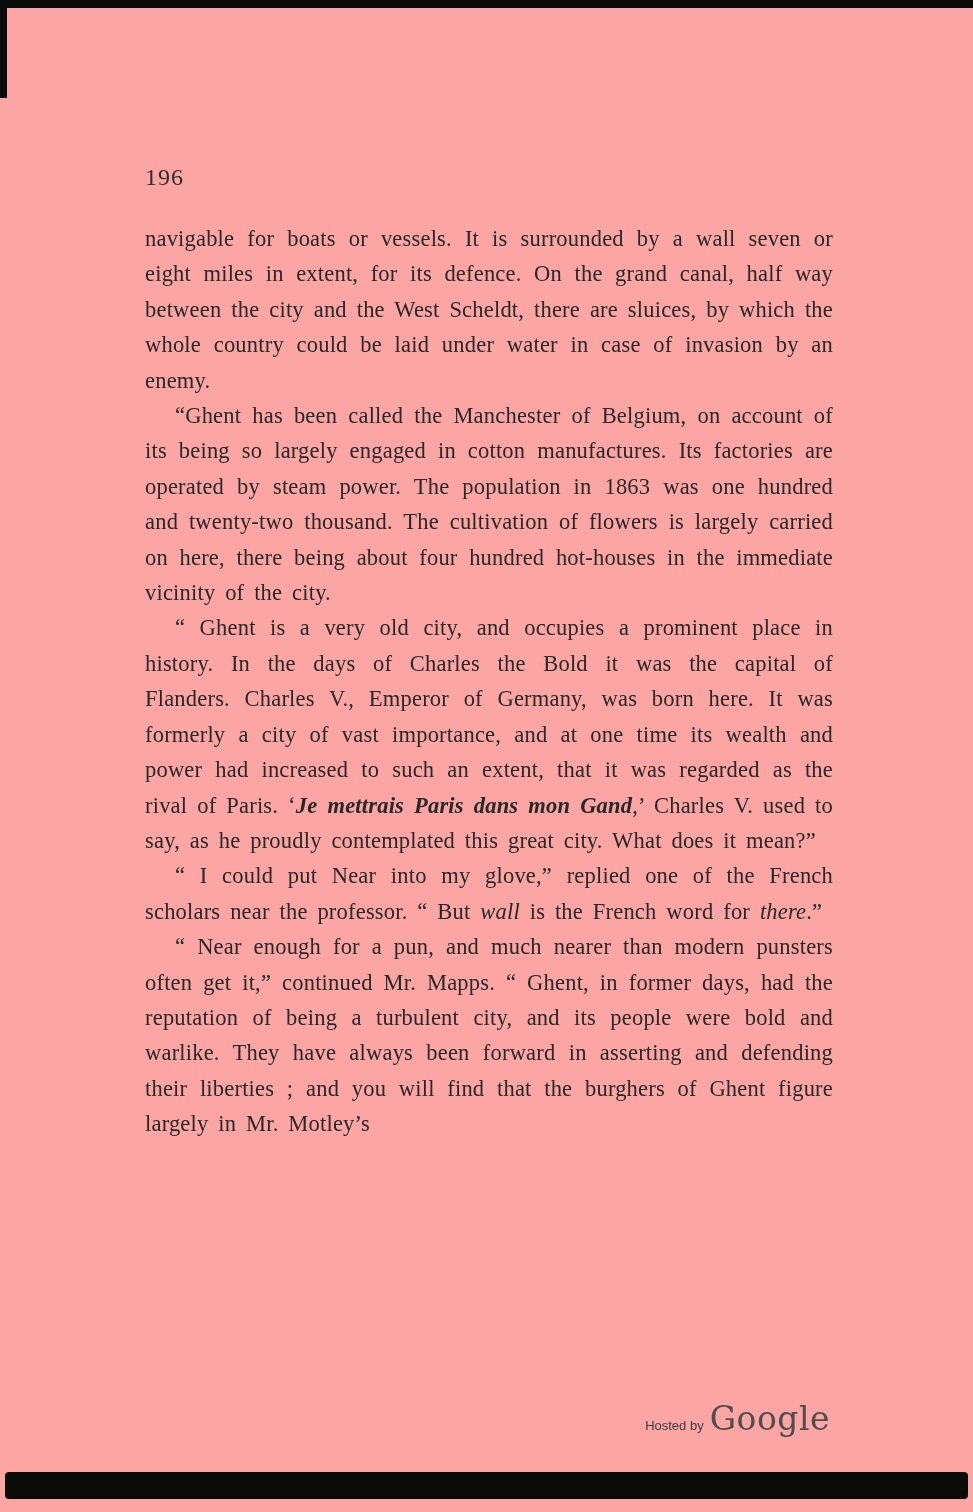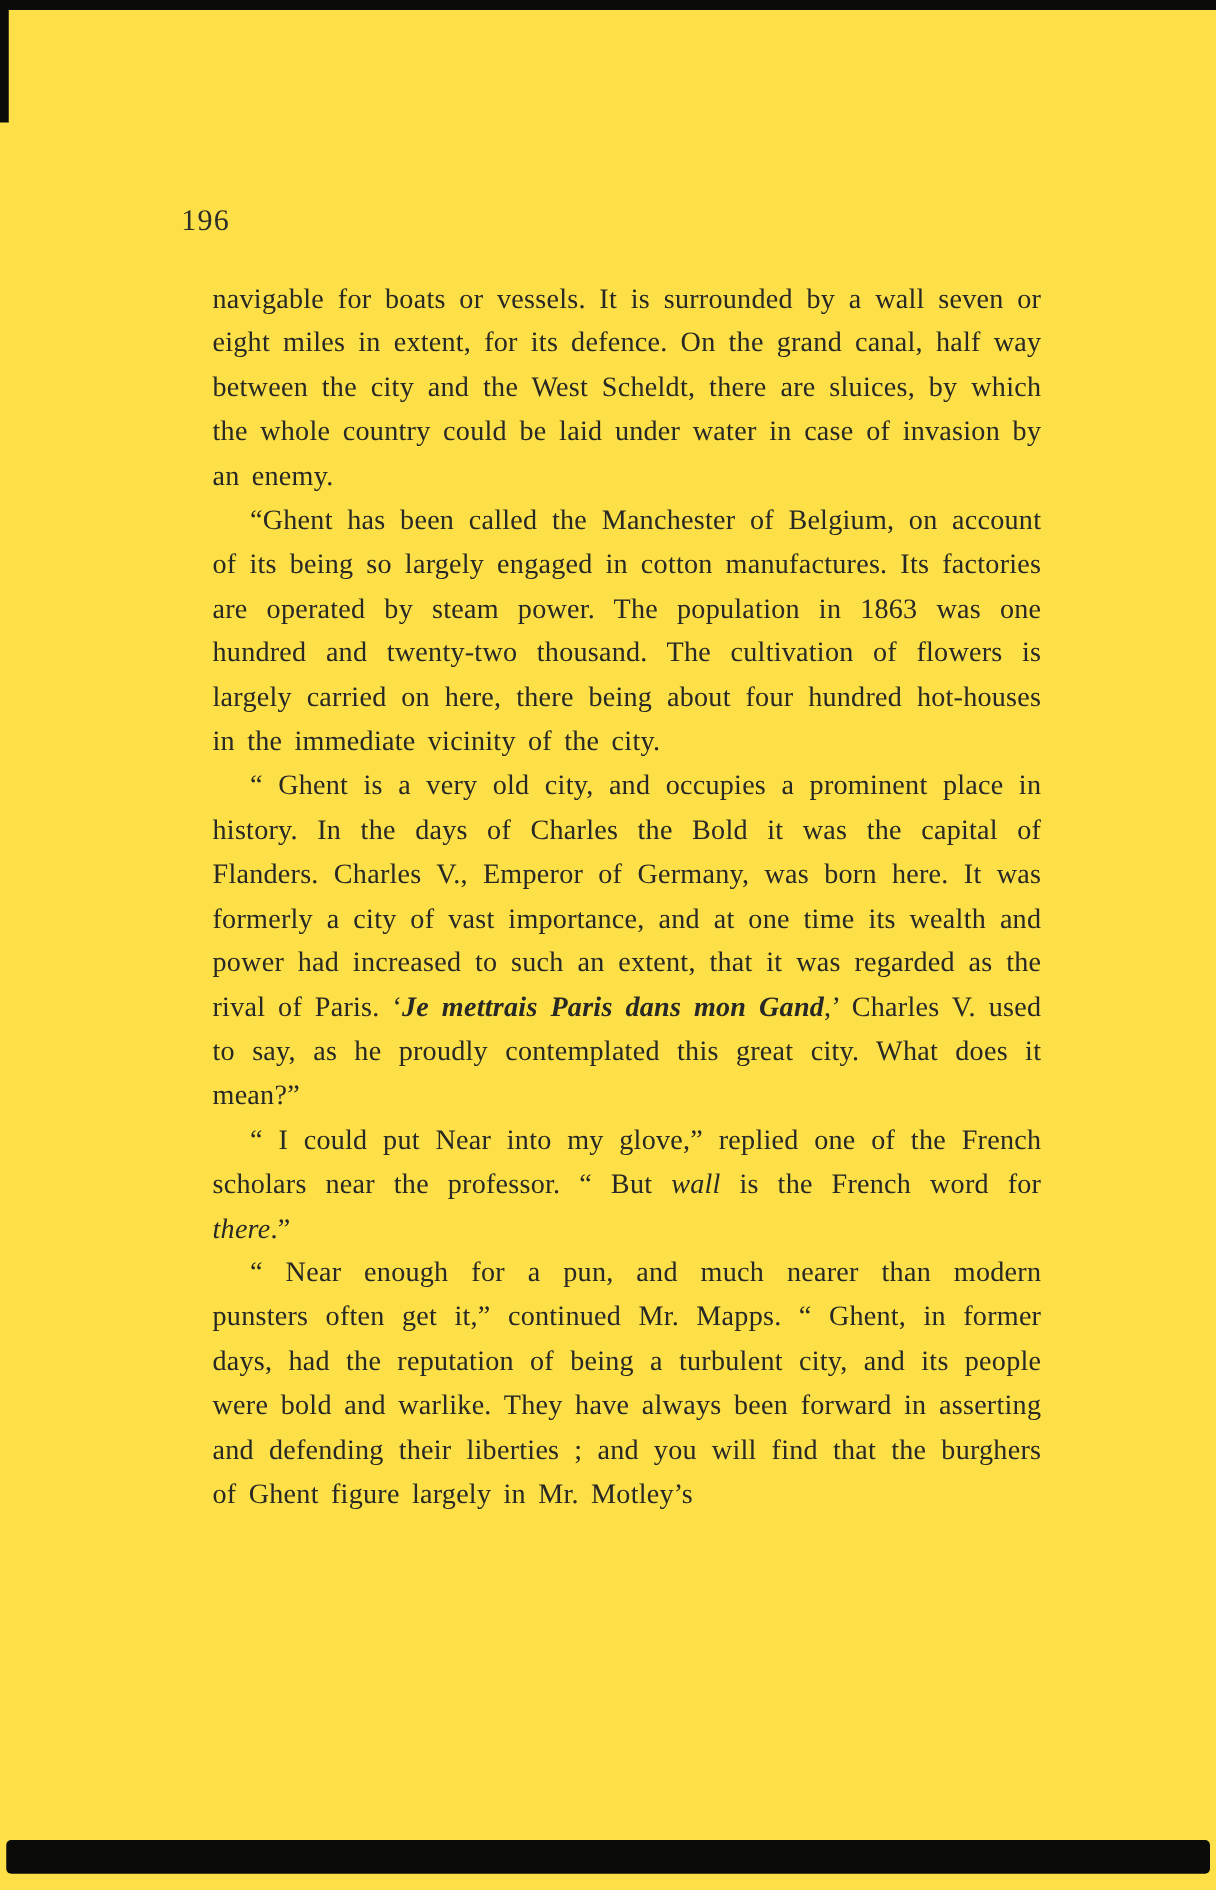--- a/index.html
+++ b/index.html
@@ -5,21 +5,21 @@
   * { margin: 0; padding: 0; box-sizing: border-box; }
   html, body {
     width: 973px;
     height: 1512px;
     font-family: "Liberation Serif", serif;
   }
   .page {
     position: relative;
     width: 973px;
     height: 1512px;
-    background: #fde047;
+    background: #fca5a5;
     overflow: hidden;
     color: #262622;
   }
   
   .scan-bar { position: absolute; background: #0b0b0a; }
   .scan-bar-top { top: 0; left: 0; width: 100%; height: 8px; }
   .scan-bar-left { top: 0; left: 0; width: 7px; height: 98px; }
   .scan-bar-bottom {
     left: 5px; right: 5px; bottom: 13px; height: 27px;
     border-radius: 4px;
@@ -56,21 +56,21 @@
     top: 221px;
     left: 145px;
     width: 688px;
     text-align: justify;
     font-size: 22.5px;
     line-height: 35.4px;
     word-spacing: 4px;
     letter-spacing: 0.2px;
     color: #282824;
   }
-  .text-block p { text-indent: 0; margin-left: 25px; }
+  .text-block p { text-indent: 0; }
   .text-block p.indent { text-indent: 30px; }
   .seg-italic { font-style: italic; }
   .seg-bold-italic { font-style: italic; font-weight: bold; }
   
   .watermark {
     position: absolute;
     right: 143px;
     bottom: 74px;
     display: flex;
     align-items: baseline;
@@ -102,14 +102,18 @@
   </header>
 
   <main class="text-block">
       <p class=""><span>navigable for boats or vessels. It is surrounded by a wall seven or eight miles in extent, for its defence. On the grand canal, half way between the city and the West Scheldt, there are sluices, by which the whole country could be laid under water in case of invasion by an enemy.</span></p>
       <p class="indent"><span>“Ghent has been called the Manchester of Belgium, on account of its being so largely engaged in cotton manufactures. Its factories are operated by steam power. The population in 1863 was one hundred and twenty-two thousand. The cultivation of flowers is largely carried on here, there being about four hundred hot-houses in the immediate vicinity of the city.</span></p>
       <p class="indent"><span>“ Ghent is a very old city, and occupies a prominent place in history. In the days of Charles the Bold it was the capital of Flanders. Charles V., Emperor of Germany, was born here. It was formerly a city of vast importance, and at one time its wealth and power had increased to such an extent, that it was regarded as the rival of Paris. ‘</span><span class="seg-bold-italic">Je mettrais Paris dans mon Gand</span><span>,’ Charles V. used to say, as he proudly contemplated this great city. What does it mean?”</span></p>
       <p class="indent"><span>“ I could put Near into my glove,” replied one of the French scholars near the professor. “ But </span><span class="seg-italic">wall</span><span> is the French word for </span><span class="seg-italic">there</span><span>.”</span></p>
       <p class="indent"><span>“ Near enough for a pun, and much nearer than modern punsters often get it,” continued Mr. Mapps. “ Ghent, in former days, had the reputation of being a turbulent city, and its people were bold and warlike. They have always been forward in asserting and defending their liberties ; and you will find that the burghers of Ghent figure largely in Mr. Motley’s</span></p>
     </main>
 
+  <footer class="watermark">
+    <span class="hosted-by">Hosted by</span>
+    <span class="google-logo">Google</span>
+  </footer>
 
 </div>
 
 </body></html>

